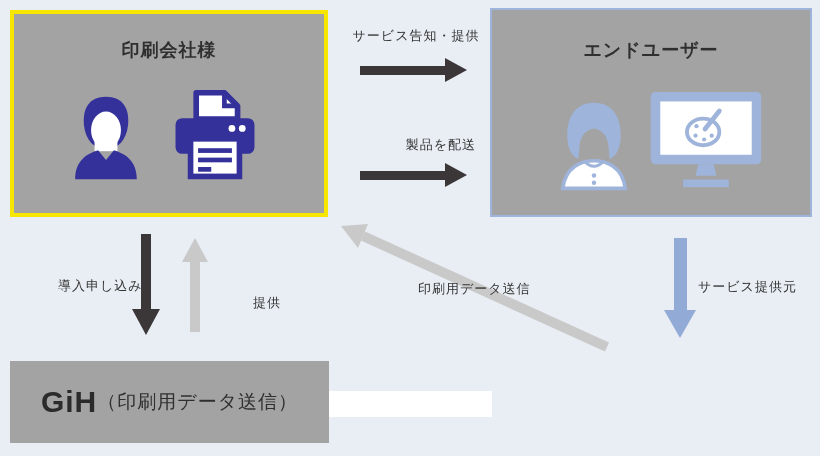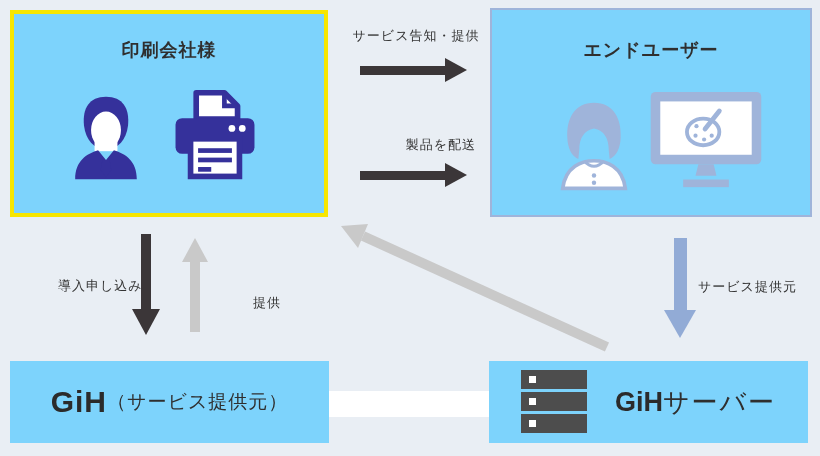--- a/index.html
+++ b/index.html
@@ -8,21 +8,21 @@
     background:#e9eef4;
   }
   .canvas{
     position:relative;
     width:820px;height:456px;
     background:#e9eef4;
     overflow:hidden;
   }
   .box{
     position:absolute;
-    background:#7dd3fc;
+    background:#a3a3a3;
     box-sizing:border-box;
   }
   .box-title{
     text-align:center;
     font-size:18px;
     font-weight:bold;
     color:#2f2f2f;
     letter-spacing:1px;
   }
   .printing-box{
@@ -195,41 +195,29 @@
 
   <div class="v-arrow up" style="left:182px;top:238px;">
     <div class="head"></div>
       <div class="shaft"></div>
   </div>
   <div class="label center" style="left:203px;top:277px;width:128px;line-height:17px;">
     <br>
     <span>提供</span>
   </div>
 
+  <div class="label" style="left:418px;top:280px;">印刷用データ送信</div>
 
   <div class="v-arrow blue" style="left:664px;top:238px;">
     <div class="shaft"></div>
       <div class="head"></div>
   </div>
   <div class="label" style="left:698px;top:278px;">サービス提供元</div>
 
   <div class="connector"></div>
 
   <div class="box gih-box">
     <span class="gih-name">GiH</span>
-    <span class="gih-suffix">（サービス提供元）</span>
-  </div>
-
-  <div class="box server-box">
-    <svg width="66" height="64" viewBox="0 0 66 64">
-      <rect x="0" y="0" width="66" height="19" fill="#4d4d4d"></rect>
-      <rect x="8" y="6" width="7" height="7" fill="#ffffff"></rect>
-      <rect x="0" y="22" width="66" height="19" fill="#4d4d4d"></rect>
-      <rect x="8" y="28" width="7" height="7" fill="#ffffff"></rect>
-      <rect x="0" y="44" width="66" height="19" fill="#4d4d4d"></rect>
-      <rect x="8" y="50" width="7" height="7" fill="#ffffff"></rect>
-    </svg>
-    <div>
-      <span class="server-name">GiH</span><span class="server-suffix">サーバー</span>
-    </div>
-  </div>
+    <span class="gih-suffix">（印刷用データ送信）</span>
+  </div>
+
 
 </div>
 
 </body></html>

